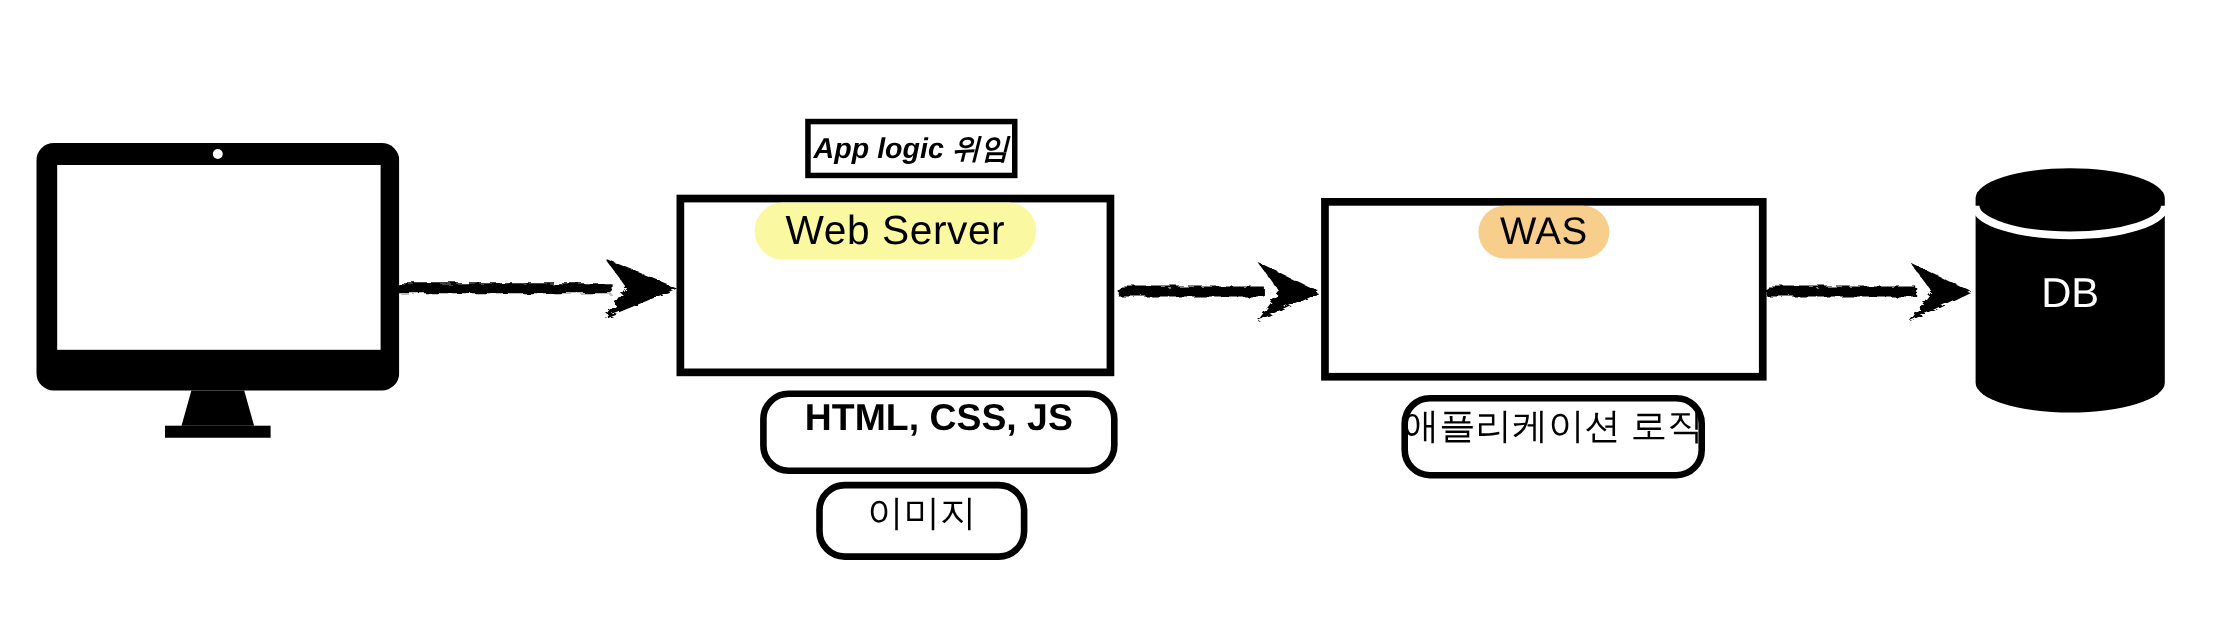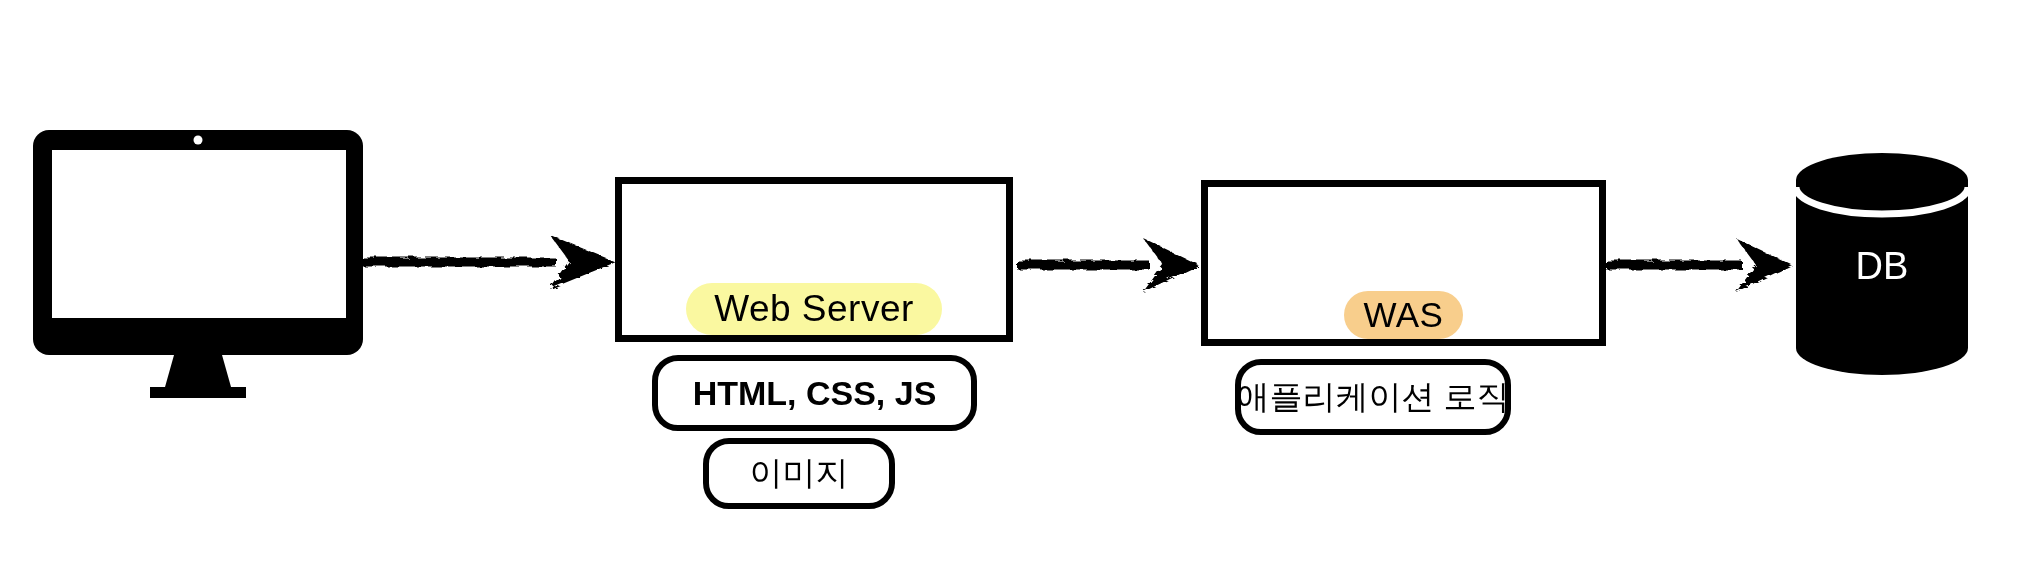--- a/index.html
+++ b/index.html
@@ -14,21 +14,21 @@
     overflow: hidden;
   }
   .abs { position: absolute; }
 
   
   .node {
     position: absolute;
     background: #fff;
     border: 7px solid #000;
     display: flex;
-    align-items: flex-end;
+    align-items: flex-start;
     justify-content: center;
   }
 
   
   .pill {
     display: inline-block;
     border-radius: 28px;
     padding: 5px 28px;
     font-size: 37px;
     letter-spacing: 0.5px;
@@ -36,24 +36,25 @@
   }
   .pill.was { font-size: 35px; padding: 4px 20px; }
 
   
   .rbox {
     position: absolute;
     background: #fff;
     border: 6px solid #000;
     border-radius: 26px;
     display: flex;
-    align-items: center;
+    align-items: flex-start;
     justify-content: center;
     font-size: 33px;
     white-space: nowrap;
+    margin-left: 39px;
   }
   .rbox.bold { font-weight: 700; font-size: 34px; }
 
   
   .note {
     position: absolute;
     background: #fff;
     border: 5px solid #000;
     display: flex;
     align-items: center;
@@ -88,20 +89,23 @@
     <rect x="117" y="257" width="96" height="12" fill="#000"></rect>
   </svg>
 
   <svg class="abs" style="left:358px; top:227px;" width="262" height="70" viewBox="0 0 262 70">
     <g filter="url(#sketch)">
       <line x1="4" y1="35" x2="198" y2="35" stroke="#000" stroke-width="9"></line>
       <path d="M192,8 L258,35 L192,62 L212,35 Z" fill="#000"></path>
     </g>
   </svg>
 
+  <div class="note" style="left:732px; top:108px; width:193px; height:54px;">
+    <span>App logic 위임</span>
+  </div>
 
   <div class="node" style="left:615px; top:177px; width:398px; height:165px;">
     <span class="pill" style="background-color: rgb(250, 248, 160);">
       <span>Web Server</span>
     </span>
   </div>
 
   <div class="rbox bold" style="left:652px; top:355px; width:325px; height:76px;">
     <span>HTML, CSS, JS</span>
   </div>
@@ -110,21 +114,21 @@
   </div>
 
   <svg class="abs" style="left:1013px; top:230px;" width="190" height="70" viewBox="0 0 190 70">
     <g filter="url(#sketch)">
       <line x1="4" y1="35" x2="136" y2="35" stroke="#000" stroke-width="9"></line>
       <path d="M130,8 L186,35 L130,62 L150,35 Z" fill="#000"></path>
     </g>
   </svg>
 
   <div class="node" style="left:1201px; top:180px; width:405px; height:166px;">
-    <span class="pill was" style="background-color: rgb(248, 206, 140); margin-top: 32px;">
+    <span class="pill was" style="background-color: rgb(248, 206, 140);">
       <span>WAS</span>
     </span>
   </div>
 
   <div class="rbox" style="left:1235px; top:359px; width:276px; height:76px;">
     <span>애플리케이션 로직</span>
   </div>
 
   <svg class="abs" style="left:1602px; top:230px;" width="194" height="70" viewBox="0 0 194 70">
     <g filter="url(#sketch)">

